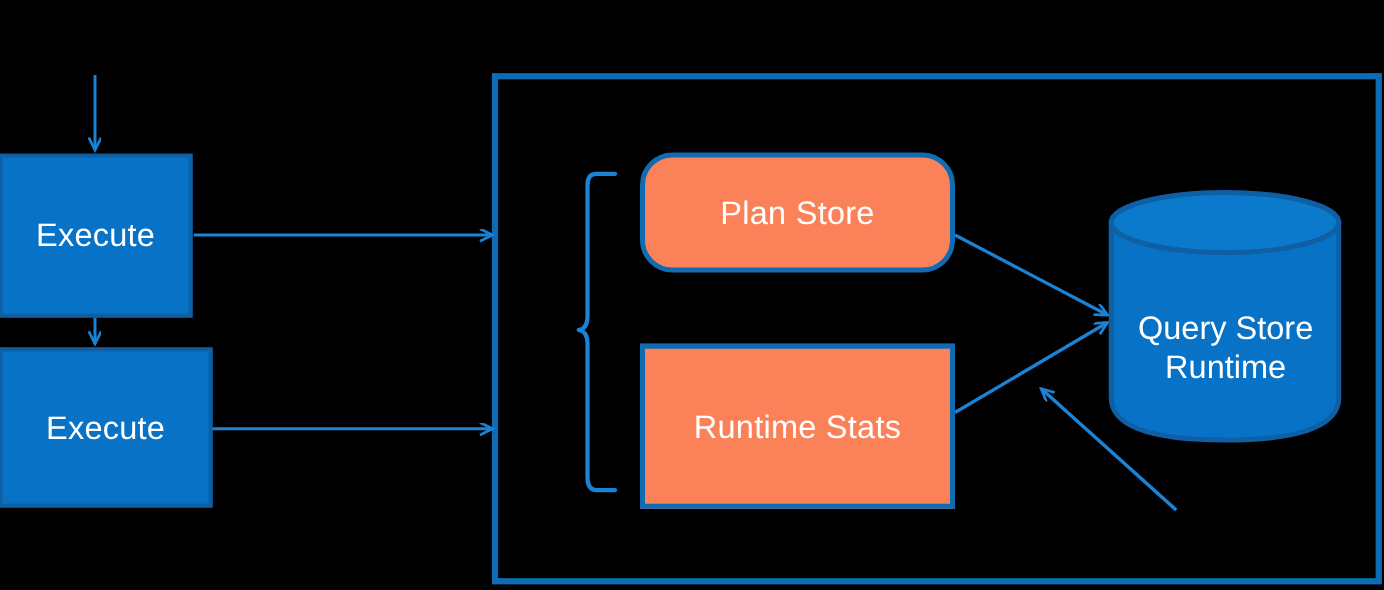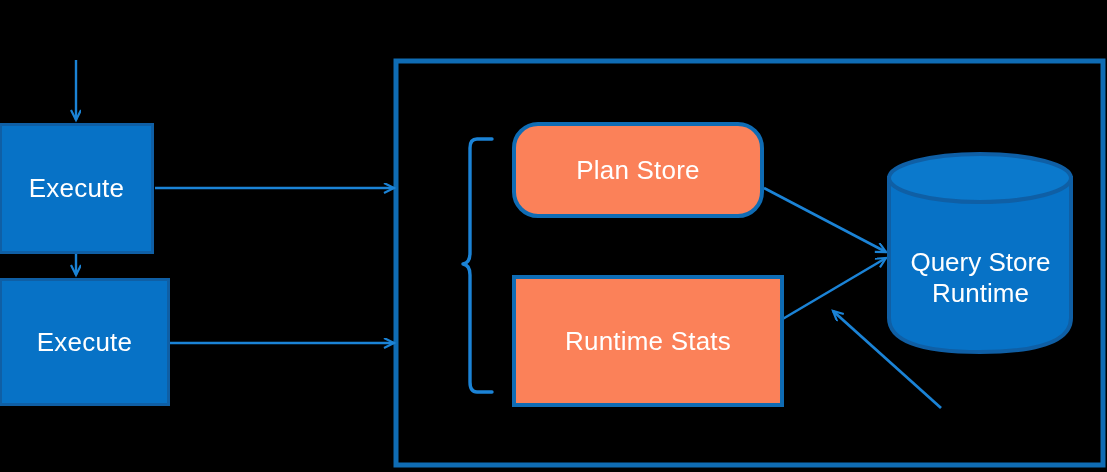--- a/index.html
+++ b/index.html
@@ -99,21 +99,21 @@
   </div>
 
   <div class="node box-blue" style="left:-1px; top:278px; width:171px; height:128px;">
     <span>Execute</span>
   </div>
 
   <div class="node box-orange" style="left:512px; top:122px; width:252px; height:96px;border-radius:26px;">
     <span>Plan Store</span>
   </div>
 
-  <div class="node box-orange" style="left:512px; top:275px; width:272px; height:132px;">
+  <div class="node box-orange" style="left:512px; top:275px; width:252px; height:132px;">
     <span>Runtime Stats</span>
   </div>
 
   <div class="cyl-label" style="left:889px; top:228px; width:183px;margin-top:19px;">
     <div>Query Store</div>
     <div>Runtime</div>
   </div>
 
 </div>
 

